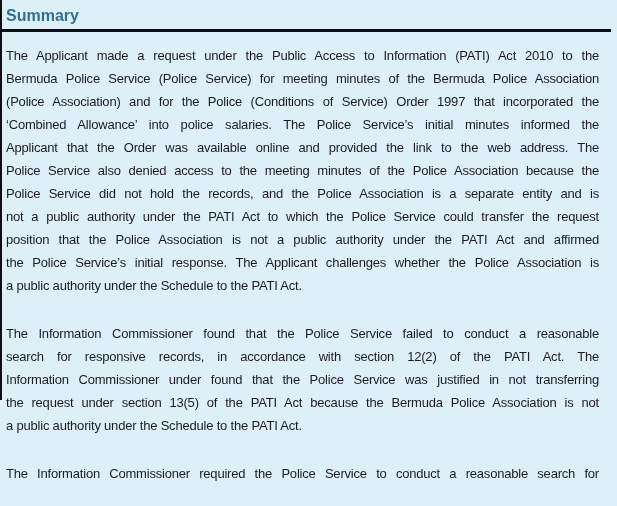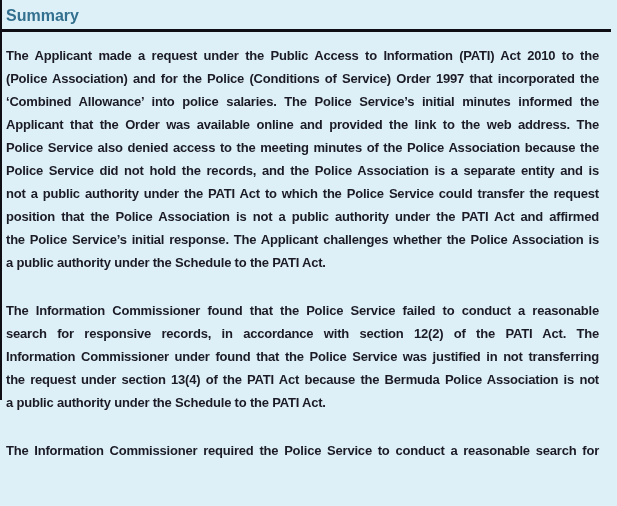--- a/index.html
+++ b/index.html
@@ -30,21 +30,20 @@
     height: 3px;
     margin: 2px 6px 0 0;
     background: var(--line, #0e0e14);
   }
   .body-text {
     padding: 12px 18px 0 4px;
     color: var(--text, #1b1b26);
     font-size: 13px;
     letter-spacing: -0.2px;
     line-height: 23px;
-    font-weight: bold;
   }
   .para + .para {
     margin-top: 25px;
   }
   .line {
     text-align: justify;
     
     text-align-last: justify;
     white-space: normal;
   }
@@ -54,34 +53,35 @@
 </style>
 </head>
 <body>
 
 <div class="sheet">
   <div class="heading">Summary</div>
   <div class="rule"></div>
   <div class="body-text">
       <div class="para">
         <div class="line">The Applicant made a request under the Public Access to Information (PATI) Act 2010 to the</div>
+        <div class="line">Bermuda Police Service (Police Service) for meeting minutes of the Bermuda Police Association</div>
         <div class="line">(Police Association) and for the Police (Conditions of Service) Order 1997 that incorporated the</div>
         <div class="line">‘Combined Allowance’ into police salaries. The Police Service’s initial minutes informed the</div>
         <div class="line">Applicant that the Order was available online and provided the link to the web address. The</div>
         <div class="line">Police Service also denied access to the meeting minutes of the Police Association because the</div>
         <div class="line">Police Service did not hold the records, and the Police Association is a separate entity and is</div>
         <div class="line">not a public authority under the PATI Act to which the Police Service could transfer the request</div>
         <div class="line">position that the Police Association is not a public authority under the PATI Act and affirmed</div>
         <div class="line">the Police Service’s initial response. The Applicant challenges whether the Police Association is</div>
         <div class="line last">a public authority under the Schedule to the PATI Act.</div>
       </div>
       <div class="para">
         <div class="line">The Information Commissioner found that the Police Service failed to conduct a reasonable</div>
         <div class="line">search for responsive records, in accordance with section 12(2) of the PATI Act. The</div>
         <div class="line">Information Commissioner under found that the Police Service was justified in not transferring</div>
-        <div class="line">the request under section 13(4) of the PATI Act because the Bermuda Police Association is not</div>
+        <div class="line">the request under section 13(5) of the PATI Act because the Bermuda Police Association is not</div>
         <div class="line last">a public authority under the Schedule to the PATI Act.</div>
       </div>
       <div class="para">
         <div class="line">The Information Commissioner required the Police Service to conduct a reasonable search for</div>
       </div>
     </div>
 </div>
 
 </body></html>

